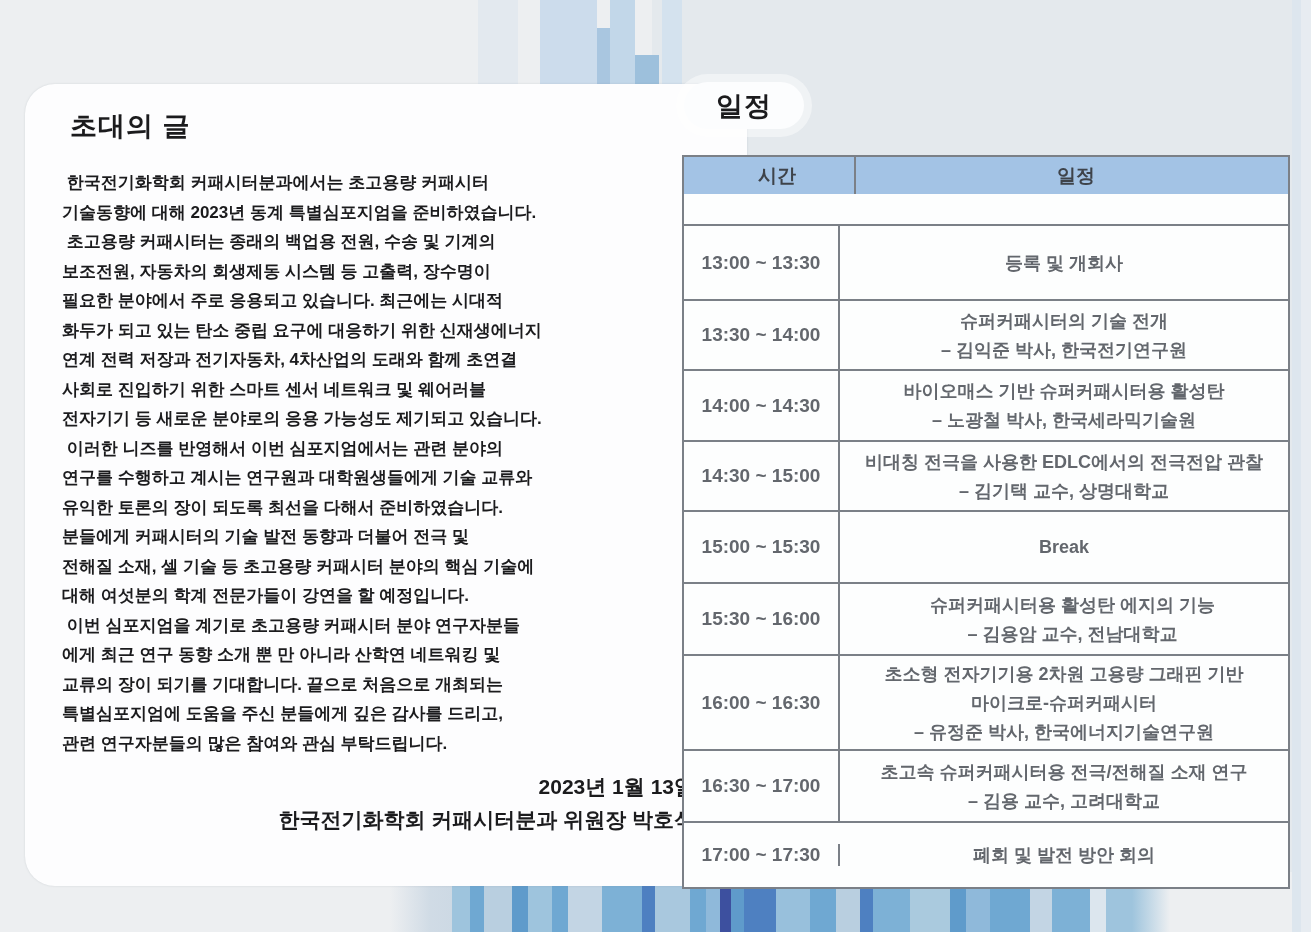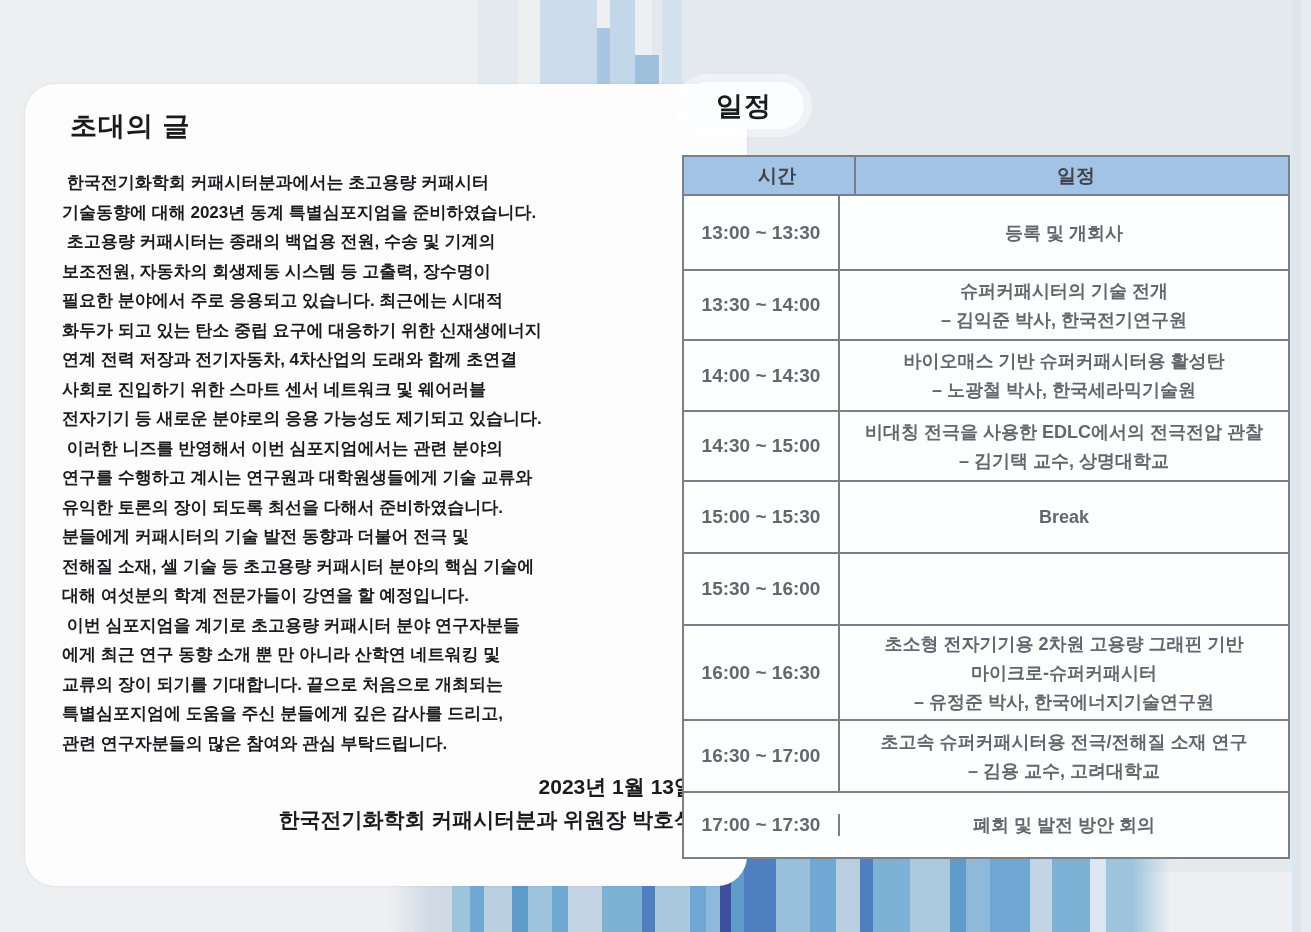--- a/index.html
+++ b/index.html
@@ -98,21 +98,21 @@
     font-size:19px;font-weight:700;color:var(--cell-text);
   }
   .cell-event{
     flex:1;display:flex;flex-direction:column;align-items:center;justify-content:center;
     gap:3px;font-size:18px;font-weight:700;color:var(--cell-text);line-height:26px;
     text-align:center;padding:4px 8px;box-sizing:border-box;
   }
   .sched-header .cell-time,.sched-header .cell-event{
     color:var(--header-text);font-size:19px;padding-left:16px;
   }
-  #schedule-rows .sched-row:nth-child(1){height:73px;}
+  #schedule-rows .sched-row:nth-child(1){height:73px;margin-top:30px;}
   #schedule-rows .sched-row:nth-child(2){height:68px;}
   #schedule-rows .sched-row:nth-child(3){height:69px;}
   #schedule-rows .sched-row:nth-child(4){height:68px;}
   #schedule-rows .sched-row:nth-child(5){height:70px;}
   #schedule-rows .sched-row:nth-child(6){height:70px;gap:17px;}
   #schedule-rows .sched-row:nth-child(7){height:93px;}
   #schedule-rows .sched-row:nth-child(8){height:70px;}
   #schedule-rows .sched-row:nth-child(9){height:64px;align-items:center;}
 </style>
 </head>
@@ -204,20 +204,24 @@
           </div>
         </div>
         <div class="sched-row">
           <div class="cell-time">15:00 ~ 15:30</div>
           <div class="cell-event">
             <div>Break</div>
           </div>
         </div>
         <div class="sched-row">
           <div class="cell-time">15:30 ~ 16:00</div>
+          <div class="cell-event">
+            <div>슈퍼커패시터용 활성탄 에지의 기능</div>
+            <div>– 김용암 교수, 전남대학교</div>
+          </div>
         </div>
         <div class="sched-row">
           <div class="cell-time">16:00 ~ 16:30</div>
           <div class="cell-event">
             <div>초소형 전자기기용 2차원 고용량 그래핀 기반</div>
             <div>마이크로-슈퍼커패시터</div>
             <div>– 유정준 박사, 한국에너지기술연구원</div>
           </div>
         </div>
         <div class="sched-row">

